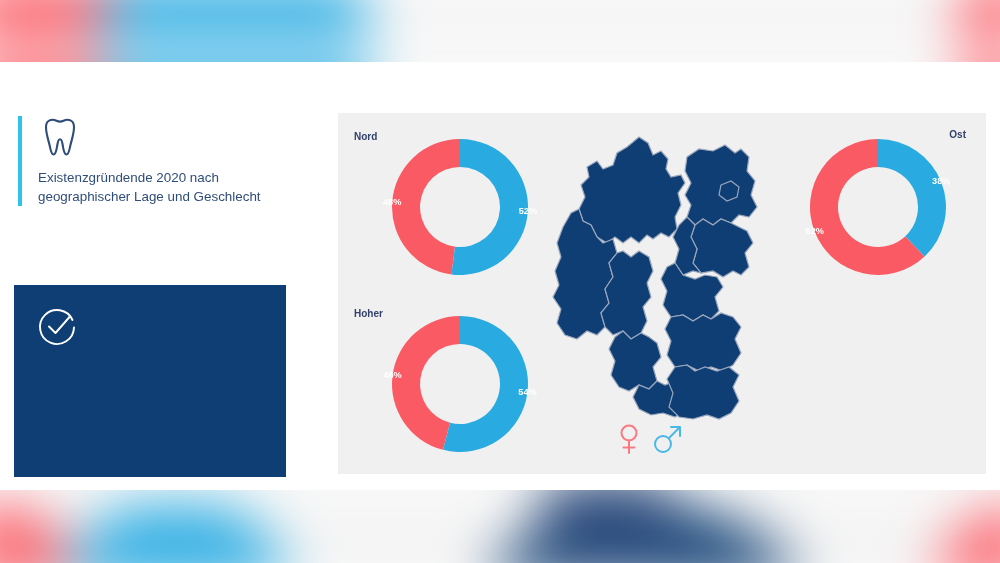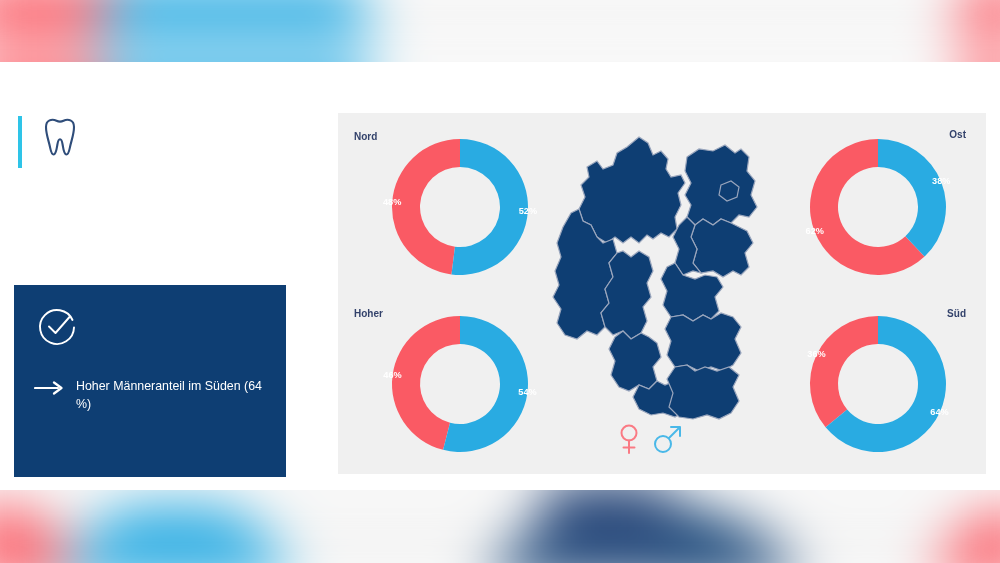--- a/index.html
+++ b/index.html
@@ -99,34 +99,28 @@
 <div id="slide-card">
 
 
   <div id="subtitle-block">
     <svg id="tooth-icon" width="40" height="42" viewBox="0 0 40 42">
       <path d="M6 11 C6 4 12 2.5 16.5 4.8 C18.7 5.9 21.3 5.9 23.5 4.8 C28 2.5 34 4 34 11
                C34 18 31.5 24 30 31 C29.3 34.4 28.6 38.5 26.4 38.5 C24 38.5 23.3 33 22.6 28.5
                C22.1 25.2 21.3 23.2 20 23.2 C18.7 23.2 17.9 25.2 17.4 28.5
                C16.7 33 16 38.5 13.6 38.5 C11.4 38.5 10.7 34.4 10 31 C8.5 24 6 18 6 11 Z" fill="none" stroke="#2f4d7a" stroke-width="2.1" stroke-linejoin="round"></path>
     </svg>
+    <div id="subtitle-text">Existenzgründende 2020 nach geographischer Lage und Geschlecht</div>
   </div>
 
   <div id="callout-box">
     <svg id="check-icon" width="42" height="42" viewBox="0 0 42 42">
       <path d="M36.5 14 A17 17 0 1 0 38 21.5" fill="none" stroke="#ffffff" stroke-width="1.9" stroke-linecap="round"></path>
       <path d="M13 20.5 L19.5 27 L33.5 11" fill="none" stroke="#ffffff" stroke-width="1.9" stroke-linecap="round" stroke-linejoin="round"></path>
     </svg>
-    <div id="callout-row">
-      <svg id="arrow-icon" width="30" height="14" viewBox="0 0 30 14">
-        <line x1="1" y1="7" x2="24" y2="7" stroke="#ffffff" stroke-width="2.2" stroke-linecap="round"></line>
-        <polyline points="20,1.5 27.5,7 20,12.5" fill="none" stroke="#ffffff" stroke-width="2.2" stroke-linecap="round" stroke-linejoin="round"></polyline>
-      </svg>
-      <div id="callout-text">Hoher Männeranteil im Süden (64 %)</div>
-    </div>
   </div>
 
   <div id="chart-panel">
 
     <div class="donut-cell" style="left:8px;top:8px;">
       <div class="donut-label" style="left:8px;top:10px;">Nord</div>
       <svg class="donut-svg" width="160" height="160" viewBox="0 0 160 160" style="left:34px;top:6px;">
         <g id="nord-slices">
             <path d="M71.47734011762729,147.46379968938447 A68,68 0 0 1 79.99999999999999,12 L79.99999999999999,40 A40,40 0 0 0 74.98667065742782,119.6845880525791 Z" fill="#fa5a64"></path>
             <path d="M80,12 A68,68 0 1 1 71.47734011762729,147.46379968938447 L74.98667065742782,119.6845880525791 A40,40 0 1 0 80,40 Z" fill="#29abe2"></path>
@@ -153,31 +147,20 @@
       <svg class="donut-svg" width="160" height="160" viewBox="0 0 160 160" style="left:34px;top:6px;">
         <g id="west-slices">
             <path d="M63.08908767278987,145.86365495674693 A68,68 0 0 1 79.99999999999999,12 L79.99999999999999,40 A40,40 0 0 0 70.0524045134058,118.74332644514524 Z" fill="#fa5a64"></path>
             <path d="M80,12 A68,68 0 1 1 63.08908767278987,145.86365495674693 L70.0524045134058,118.74332644514524 A40,40 0 1 0 80,40 Z" fill="#29abe2"></path>
           </g>
         <text class="slice-pct" id="west-pct-0" x="12.536200310615499" y="71.47734011762734">46%</text>
         <text class="slice-pct" id="west-pct-1" x="147.4637996893845" y="88.5226598823727">54%</text>
       </svg>
     </div>
 
-    <div class="donut-cell" style="left:444px;top:185px;">
-      <div class="donut-label" style="right:12px;top:10px;">Süd</div>
-      <svg class="donut-svg" width="160" height="160" viewBox="0 0 160 160" style="left:16px;top:6px;">
-        <g id="sued-slices">
-            <path d="M27.605099491246335,123.3448313029109 A68,68 0 0 1 79.99999999999999,12 L79.99999999999999,40 A40,40 0 0 0 49.17947028896843,105.4969595899476 Z" fill="#fa5a64"></path>
-            <path d="M80,12 A68,68 0 1 1 27.605099491246335,123.3448313029109 L49.17947028896843,105.4969595899476 A40,40 0 1 0 80,40 Z" fill="#29abe2"></path>
-          </g>
-        <text class="slice-pct" id="sued-pct-0" x="18.47176043231066" y="51.04700817357509">36%</text>
-        <text class="slice-pct" id="sued-pct-1" x="141.52823956768933" y="108.95299182642495">64%</text>
-      </svg>
-    </div>
 
     <div id="map-wrap">
       <svg width="250" height="300" viewBox="0 0 250 300">
         <g id="map-west">
           <path d="M92,22 L104,12 L113,18 L118,30 L126,26 L133,34 L131,44 L136,52
                    L146,50 L150,58 L143,68 L146,80 L140,92 L142,104 L134,112
                    L126,108 L118,114 L112,110 L104,118 L96,112 L88,118 L80,112
                    L72,118 L62,112 L56,100 L48,96 L44,84 L50,72 L46,60 L54,52
                    L52,42 L62,36 L68,44 L78,40 L82,28 Z" fill="#0e3e73" stroke="#9aa6bd" stroke-width="1.2"></path>
           <path d="M56,100 L48,96 L44,84 L36,88 L28,102 L22,118 L26,132 L20,146

